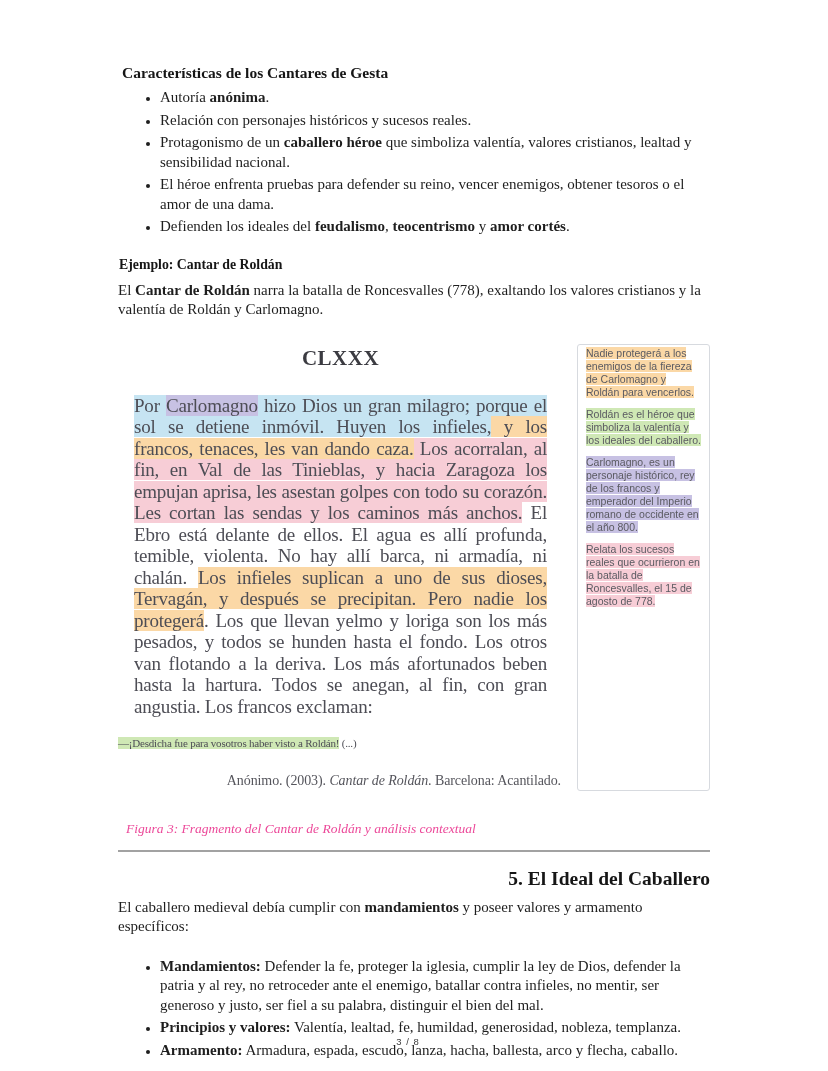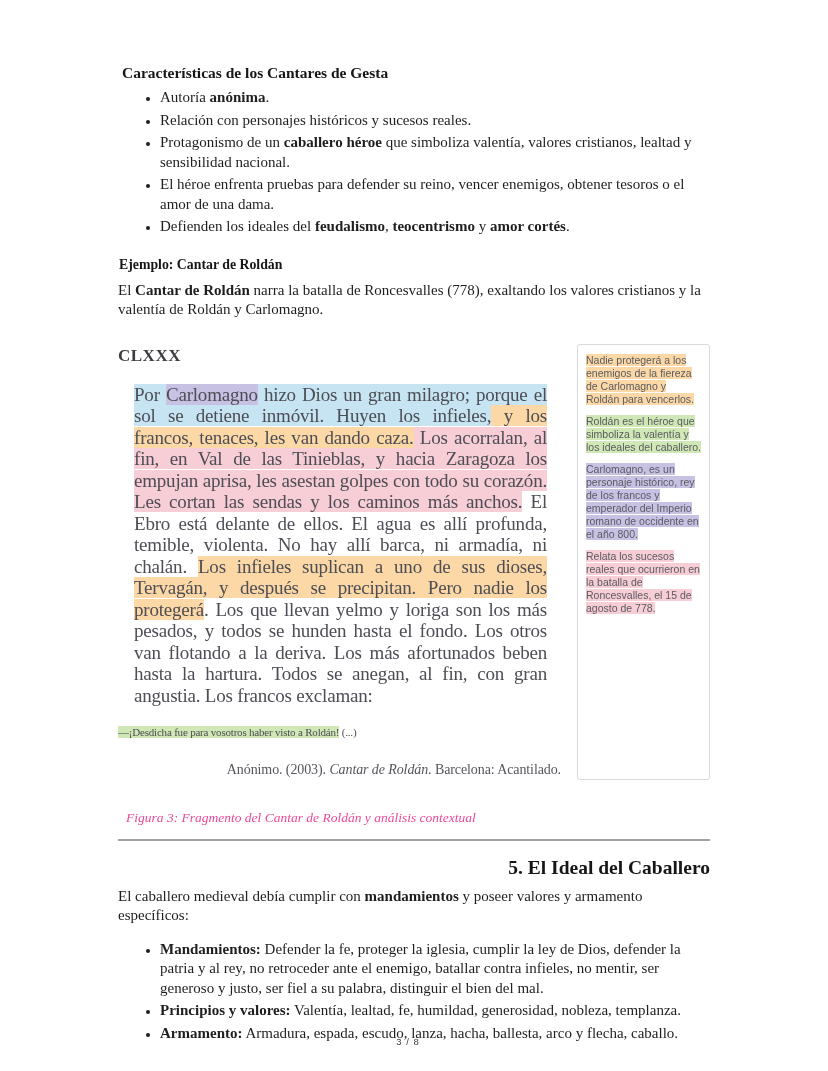--- a/index.html
+++ b/index.html
@@ -19,40 +19,40 @@
   ul.doc li::marker{font-size:12px;}
   .b{font-weight:bold;}
   .i{font-style:italic;}
 
   .sec-h4{font-size:13.8px;font-weight:bold;margin:20px 0 0 1px;color:#161616;}
   .para{font-size:15px;line-height:19.5px;margin:8px 0 0 0;}
 
   .figure-wrap{display:flex;gap:14px;margin-top:24px;align-items:stretch;}
   .poem-panel{flex:1;min-width:0;padding-top:2px;}
   .poem-title{
-    text-align:left;font-weight:bold;font-size:17px;color:#3b3b41;
-    letter-spacing:0.5px;margin:0 0 18px 0;
+    text-align:center;font-weight:bold;font-size:21px;color:#3b3b41;
+    letter-spacing:0.5px;margin:0 0 24px 0;
   }
   .poem{
     margin:16px;text-align:justify;
     font-size:19px;line-height:21.5px;letter-spacing:-0.2px;
     color:#4d4d55;
   }
   .poem-excl{
     margin:15px 0 0 0;font-size:11px;line-height:21.5px;
     letter-spacing:-0.2px;color:#4d4d55;
   }
   .citation{
     margin:18px 2px 2px 0;text-align:right;
     font-size:14px;color:#55555c;letter-spacing:-0.1px;
   }
   .annot-box{
     width:133px;flex:0 0 133px;box-sizing:border-box;
     border:1px solid #d7dadf;border-radius:3px;
-    padding:9px 8px;
+    padding:2px 8px;
     font-family:"Liberation Sans",sans-serif;
     font-size:10.5px;line-height:13px;color:#5a5a61;
   }
   .annot-box p{margin:0 0 9px 0;}
   .annot-box p:last-child{margin-bottom:0;}
 
   .caption{font-style:italic;font-size:13.5px;color:#ec4899;margin:30px 0 0 8px;}
   .divider{border:none;border-top:2px solid #a2a2a2;margin:13px 0 0 0;}
 
   .sec-h2{font-size:19.5px;font-weight:bold;margin:16px 0 0 2px;color:#161616;text-align:right;}
@@ -99,21 +99,21 @@
   </div>
 
   <p class="caption">Figura 3: Fragmento del Cantar de Roldán y análisis contextual</p>
 
   <hr class="divider">
 
   <h2 class="sec-h2">5. El Ideal del Caballero</h2>
 
   <p class="para"><span>El caballero medieval debía cumplir con </span><span class="b">mandamientos</span><span> y poseer valores y armamento específicos:</span></p>
 
-  <ul class="doc" style="margin-top:14px">
+  <ul class="doc" style="margin-top:20px">
       <li><span class="b">Mandamientos:</span><span> Defender la fe, proteger la iglesia, cumplir la ley de Dios, defender la patria y al rey, no retroceder ante el enemigo, batallar contra infieles, no mentir, ser generoso y justo, ser fiel a su palabra, distinguir el bien del mal.</span></li>
       <li><span class="b">Principios y valores:</span><span> Valentía, lealtad, fe, humildad, generosidad, nobleza, templanza.</span></li>
       <li><span class="b">Armamento:</span><span> Armadura, espada, escudo, lanza, hacha, ballesta, arco y flecha, caballo.</span></li>
     </ul>
 
 </div>
 
 <div class="footer">3 / 8</div>
 
 </body></html>

